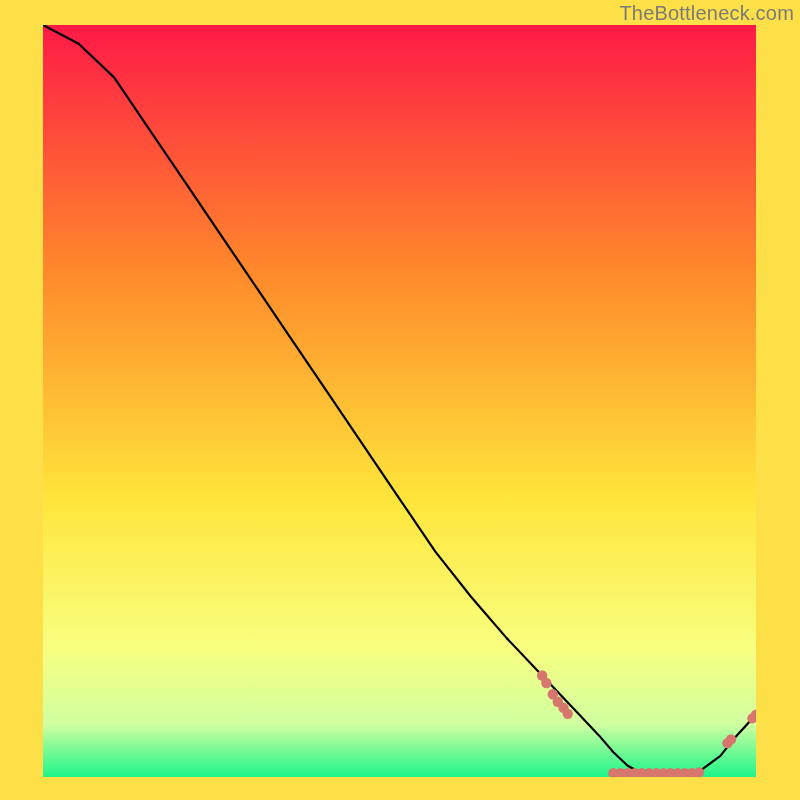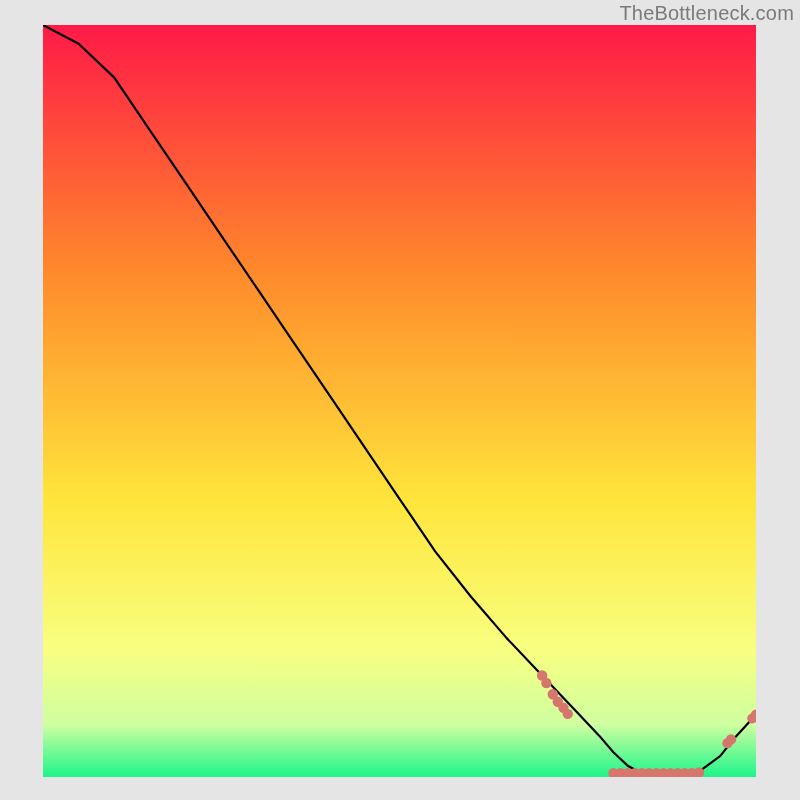--- a/index.html
+++ b/index.html
@@ -8,21 +8,21 @@
     width: 800px;
     height: 800px;
     overflow: hidden;
     background: #000;
     font-family: Arial, Helvetica, sans-serif;
   }
   .frame {
     position: relative;
     width: 800px;
     height: 800px;
-    background: #e5e5e5;
+    background: #fde047;
   }
   .watermark {
     position: absolute;
     top: 2px;
     right: 6px;
     color: #7a7a7a;
     font-size: 20px;
     font-weight: 500;
     letter-spacing: 0.2px;
     z-index: 5;

